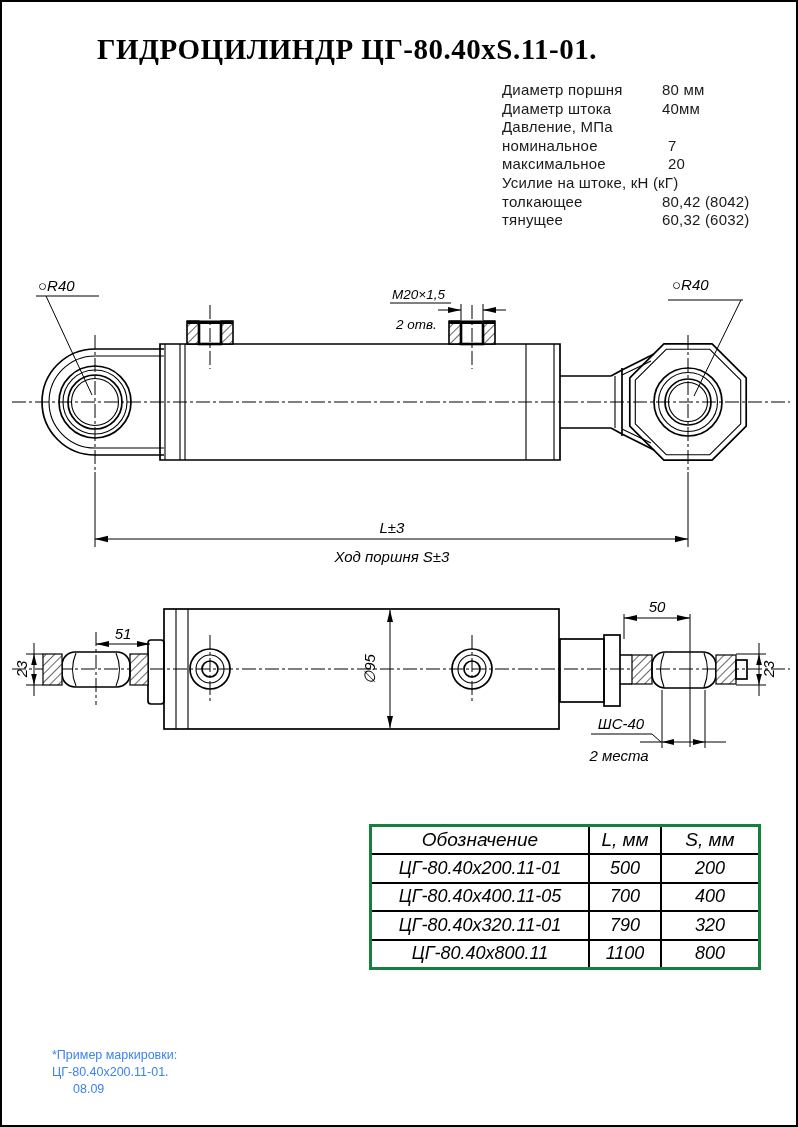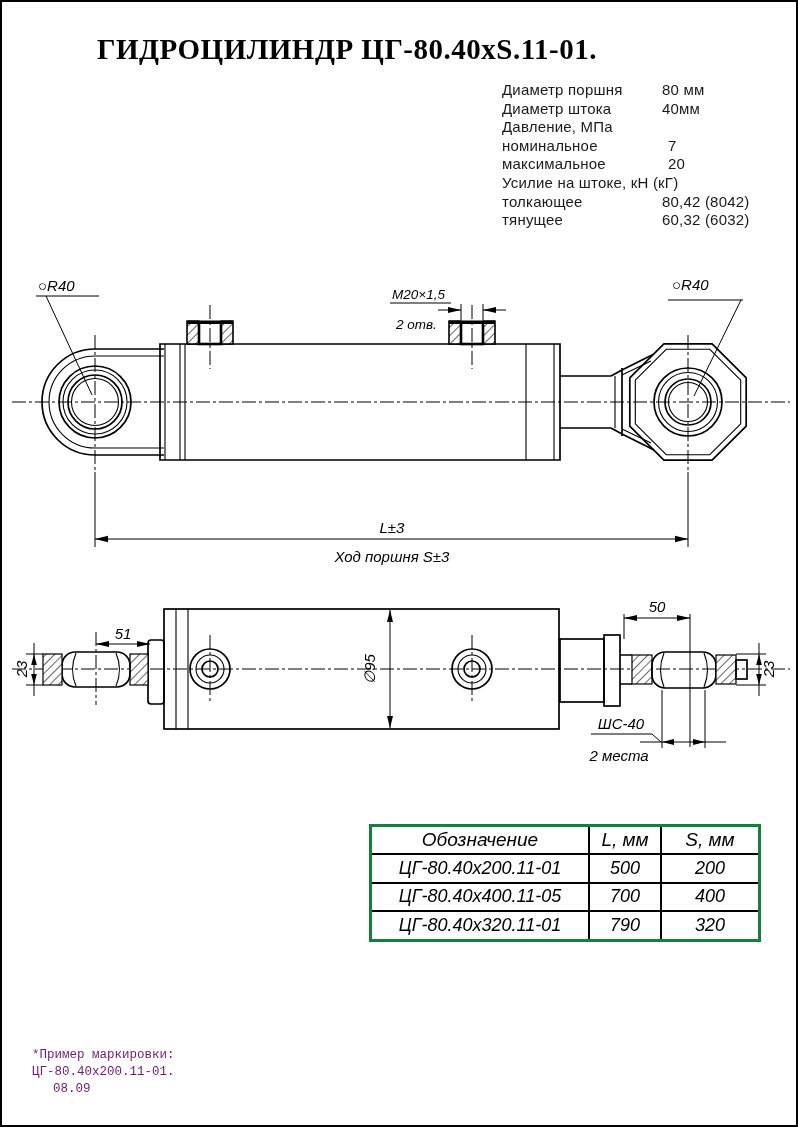--- a/index.html
+++ b/index.html
@@ -23,22 +23,22 @@
   .cl{stroke:#000;stroke-width:1;fill:none;stroke-dasharray:14,3,3,3;}
   .ah{fill:#000;stroke:none;}
   .ht{fill:url(#h);stroke:#000;stroke-width:1.2;}
   table.size{position:absolute;left:367px;top:822px;border-collapse:collapse;
              border:3px solid #15803d;font-style:italic;}
   table.size th,table.size td{border:2px solid #000;text-align:center;
              font-weight:normal;padding:0 4px;}
   table.size th{height:26px;font-size:19px;}
   table.size td{height:26.5px;font-size:18px;white-space:nowrap;}
   .c1{width:208px;} .c2{width:62px;margin-left:24px;} .c3{width:88px;}
-  .footnote{position:absolute;left:30px;top:1045px;font-size:12.5px;
-            line-height:17px;color:#701a75;font-family:Liberation Mono, monospace;}
+  .footnote{position:absolute;left:50px;top:1045px;font-size:12.5px;
+            line-height:17px;color:#3b82f6;}
   .fn3{margin-left:21px;}
 </style>
 </head>
 <body>
 
 <div class="page">
 
   <svg width="798" height="1127" viewBox="0 0 798 1127" style="position:absolute;left:0;top:0;">
     <defs>
       <pattern id="h" width="6" height="6" patternUnits="userSpaceOnUse" patternTransform="rotate(45)">
@@ -270,20 +270,25 @@
       <tr>
         <td>ЦГ-80.40х400.11-05</td>
         <td>700</td>
         <td>400</td>
       </tr>
       <tr>
         <td>ЦГ-80.40х320.11-01</td>
         <td>790</td>
         <td>320</td>
       </tr>
+      <tr>
+        <td>ЦГ-80.40х800.11</td>
+        <td>1100</td>
+        <td>800</td>
+      </tr>
     </tbody>
   </table>
 
   <div class="footnote">
     <div>*Пример маркировки:</div>
     <div>ЦГ-80.40х200.11-01.</div>
     <div class="fn3">08.09</div>
   </div>
 
 </div>

